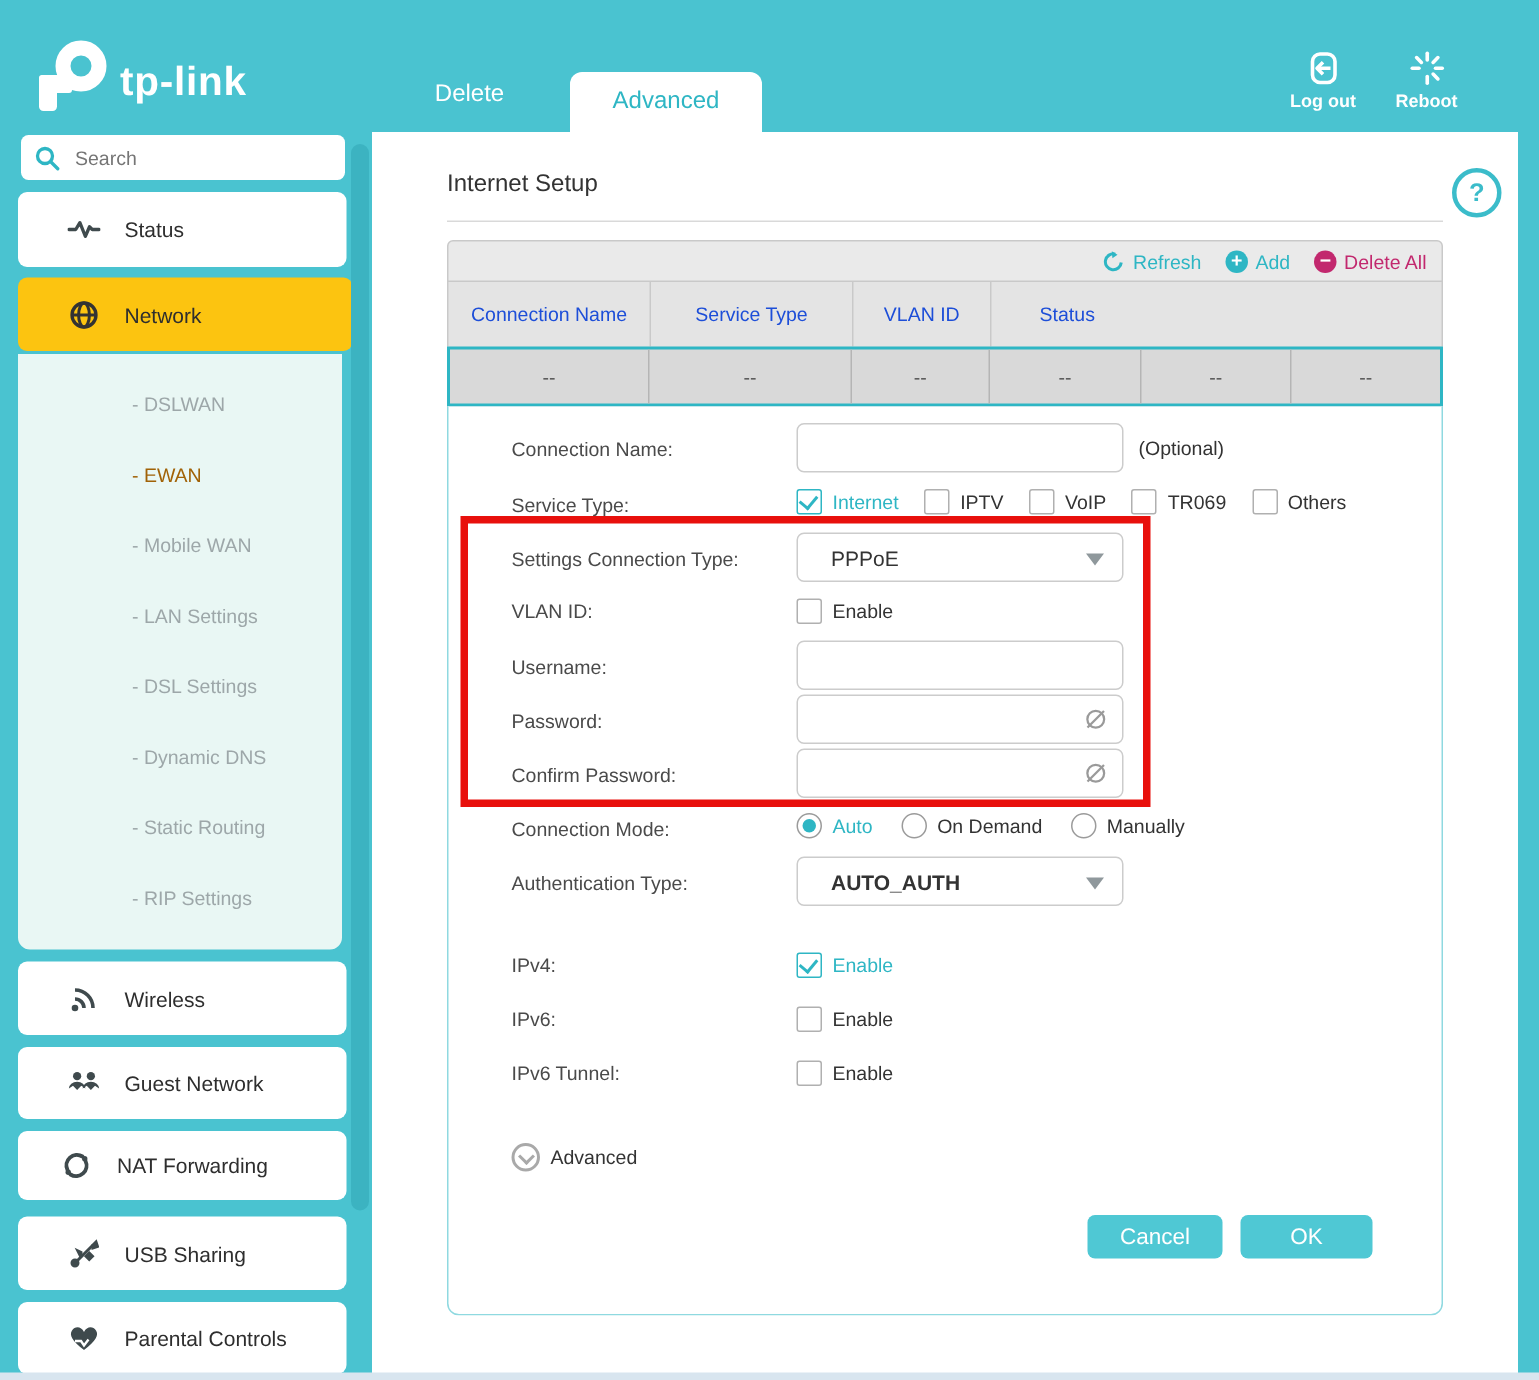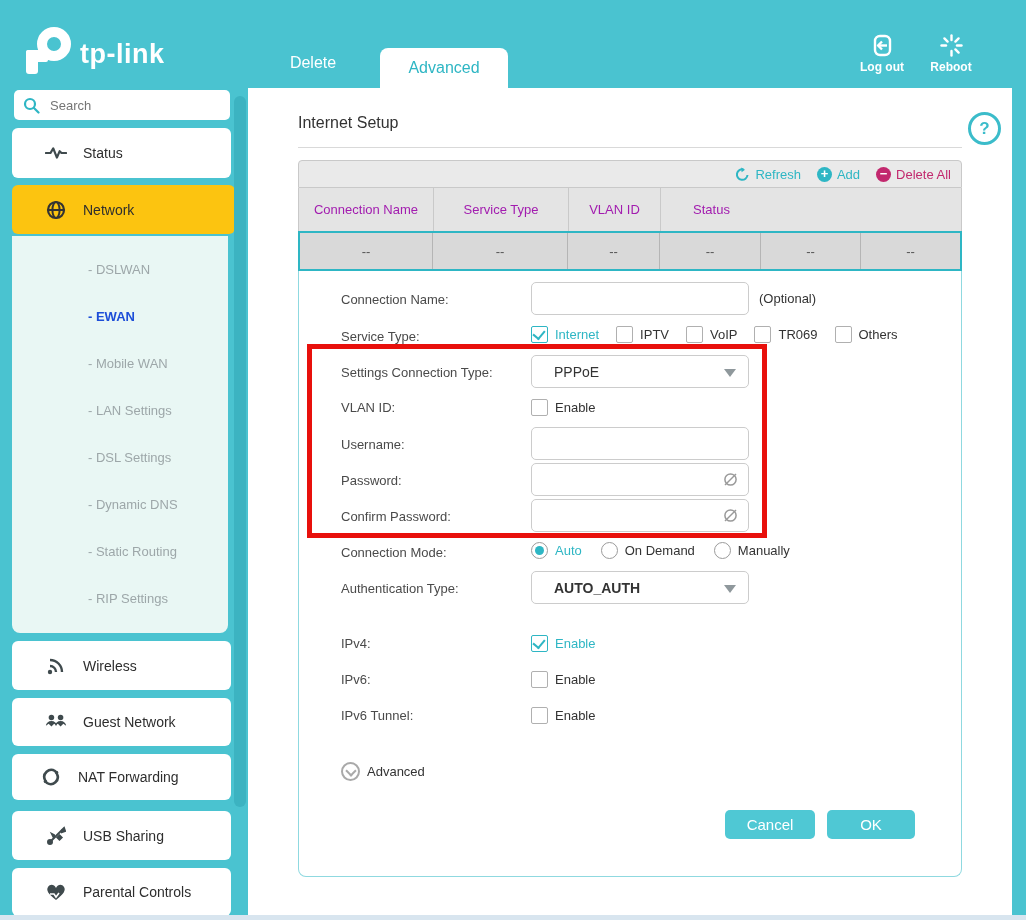--- a/index.html
+++ b/index.html
@@ -22,21 +22,21 @@
   .help{position:absolute;left:720px;top:24px;width:27px;height:27px;border:3px solid #3bbcca;border-radius:50%;color:#3bbcca;font-size:17px;font-weight:bold;display:flex;align-items:center;justify-content:center;cursor:pointer;}
 
   
   .tbl-toolbar{position:absolute;left:50px;top:72px;width:664px;height:28px;background:#eaeaea;border:1px solid #c9c9c9;border-radius:4px 4px 0 0;box-sizing:border-box;display:flex;align-items:center;justify-content:flex-end;gap:16px;padding-right:10px;}
   .tool{display:flex;align-items:center;gap:5px;font-size:13px;color:#2eb6c4;cursor:pointer;}
   .tool.danger{color:#c2286e;}
   .mini-circle{width:15px;height:15px;border-radius:50%;color:#fff;font-size:13px;line-height:14px;text-align:center;font-weight:bold;}
   .mini-circle.add{background:#2eb6c4;}
   .mini-circle.del{background:#c2286e;}
   .tbl-head{position:absolute;left:50px;top:100px;width:664px;height:43px;display:flex;background:#e4e4e4;border-left:1px solid #c9c9c9;border-right:1px solid #c9c9c9;box-sizing:border-box;}
-  .tbl-head .cell{border-right:1px solid #c9c9c9;display:flex;align-items:center;justify-content:center;font-size:13px;color:#a21caf;box-sizing:border-box;}
+  .tbl-head .cell{border-right:1px solid #c9c9c9;display:flex;align-items:center;justify-content:center;font-size:13px;color:#1d4ed8;box-sizing:border-box;}
   .tbl-head .cell:last-child{border-right:none;}
   .tbl-row{position:absolute;left:50px;top:143px;width:664px;height:40px;display:flex;background:#d9d9d9;border:2px solid #2eb6c4;box-sizing:border-box;}
   .tbl-row .cell{border-right:1px solid #b5b5b5;display:flex;align-items:center;justify-content:center;font-size:13px;color:#555;box-sizing:border-box;}
   .tbl-row .cell:last-child{border-right:none;}
   .c0{width:135px;}.c1{width:135px;}.c2{width:92px;}.c3{width:101px;}.c4{width:100px;}.c5{width:101px;}
   .tbl-row .c0{width:133px;}.tbl-row .c5{width:99px;}
 
   
   .form-panel{position:absolute;left:50px;top:183px;width:664px;height:606px;border:1px solid #8fd9e0;border-top:none;border-radius:0 0 8px 8px;box-sizing:border-box;background:#fff;}
   .flabel{position:absolute;left:42px;font-size:13px;color:#4a4a4a;}
@@ -71,21 +71,21 @@
   .btn.ok{left:528px;top:539px;width:88px;}
 
   
   .search-card{position:absolute;left:14px;top:90px;width:216px;height:30px;background:#fff;border-radius:5px;display:flex;align-items:center;padding-left:9px;box-sizing:border-box;gap:8px;}
   .search-card input{border:none;outline:none;font-size:13px;color:#666;width:160px;font-family:"Liberation Sans",sans-serif;background:transparent;}
   .side-card{position:absolute;left:12px;width:219px;background:#fff;border-radius:6px;display:flex;align-items:center;padding-left:33px;box-sizing:border-box;gap:16px;font-size:14px;color:#2e2e2e;cursor:pointer;}
   .side-card .sicon{width:22px;display:flex;justify-content:center;}
   .side-card.active{background:#fcc410;left:12px;width:223px;}
   .submenu{position:absolute;left:12px;top:236px;width:216px;height:397px;background:#e9f7f4;border-radius:0 0 8px 8px;}
   .subitem{position:absolute;left:76px;font-size:13px;color:#9da7a9;cursor:pointer;}
-  .subitem.active{color:#1d4ed8;font-weight:bold;}
+  .subitem.active{color:#a16207;}
   .scroll-thumb{position:absolute;left:234px;top:96px;width:12px;height:711px;background:#3cb3c1;border-radius:6px;}
 
   .bottom-band{position:absolute;left:0;bottom:0;width:1026px;height:5px;background:#d8e5ef;}
 </style>
 </head>
 <body>
 
 <div id="app">
 
   <div class="logo">

